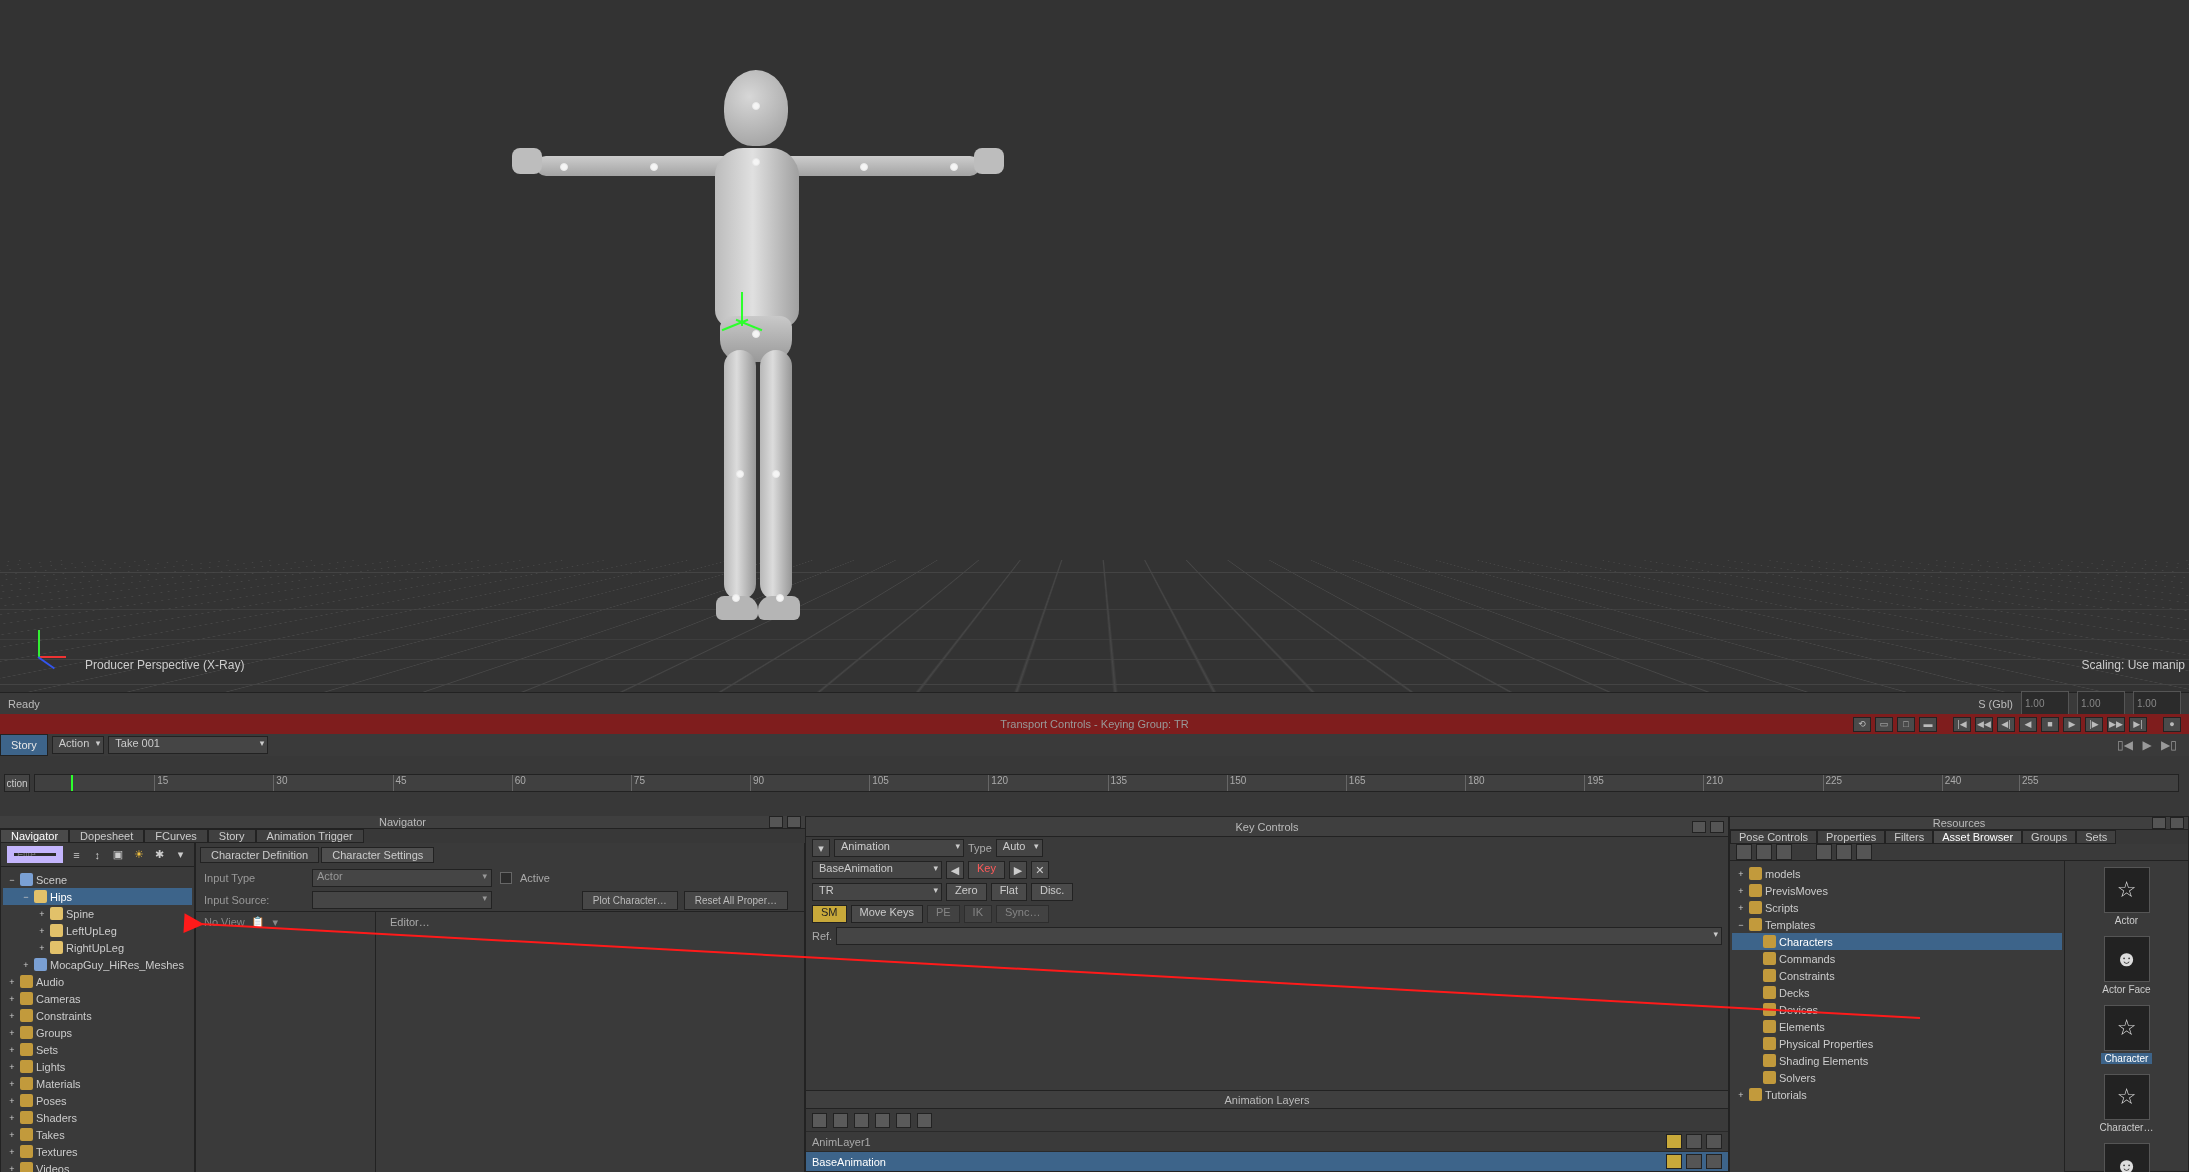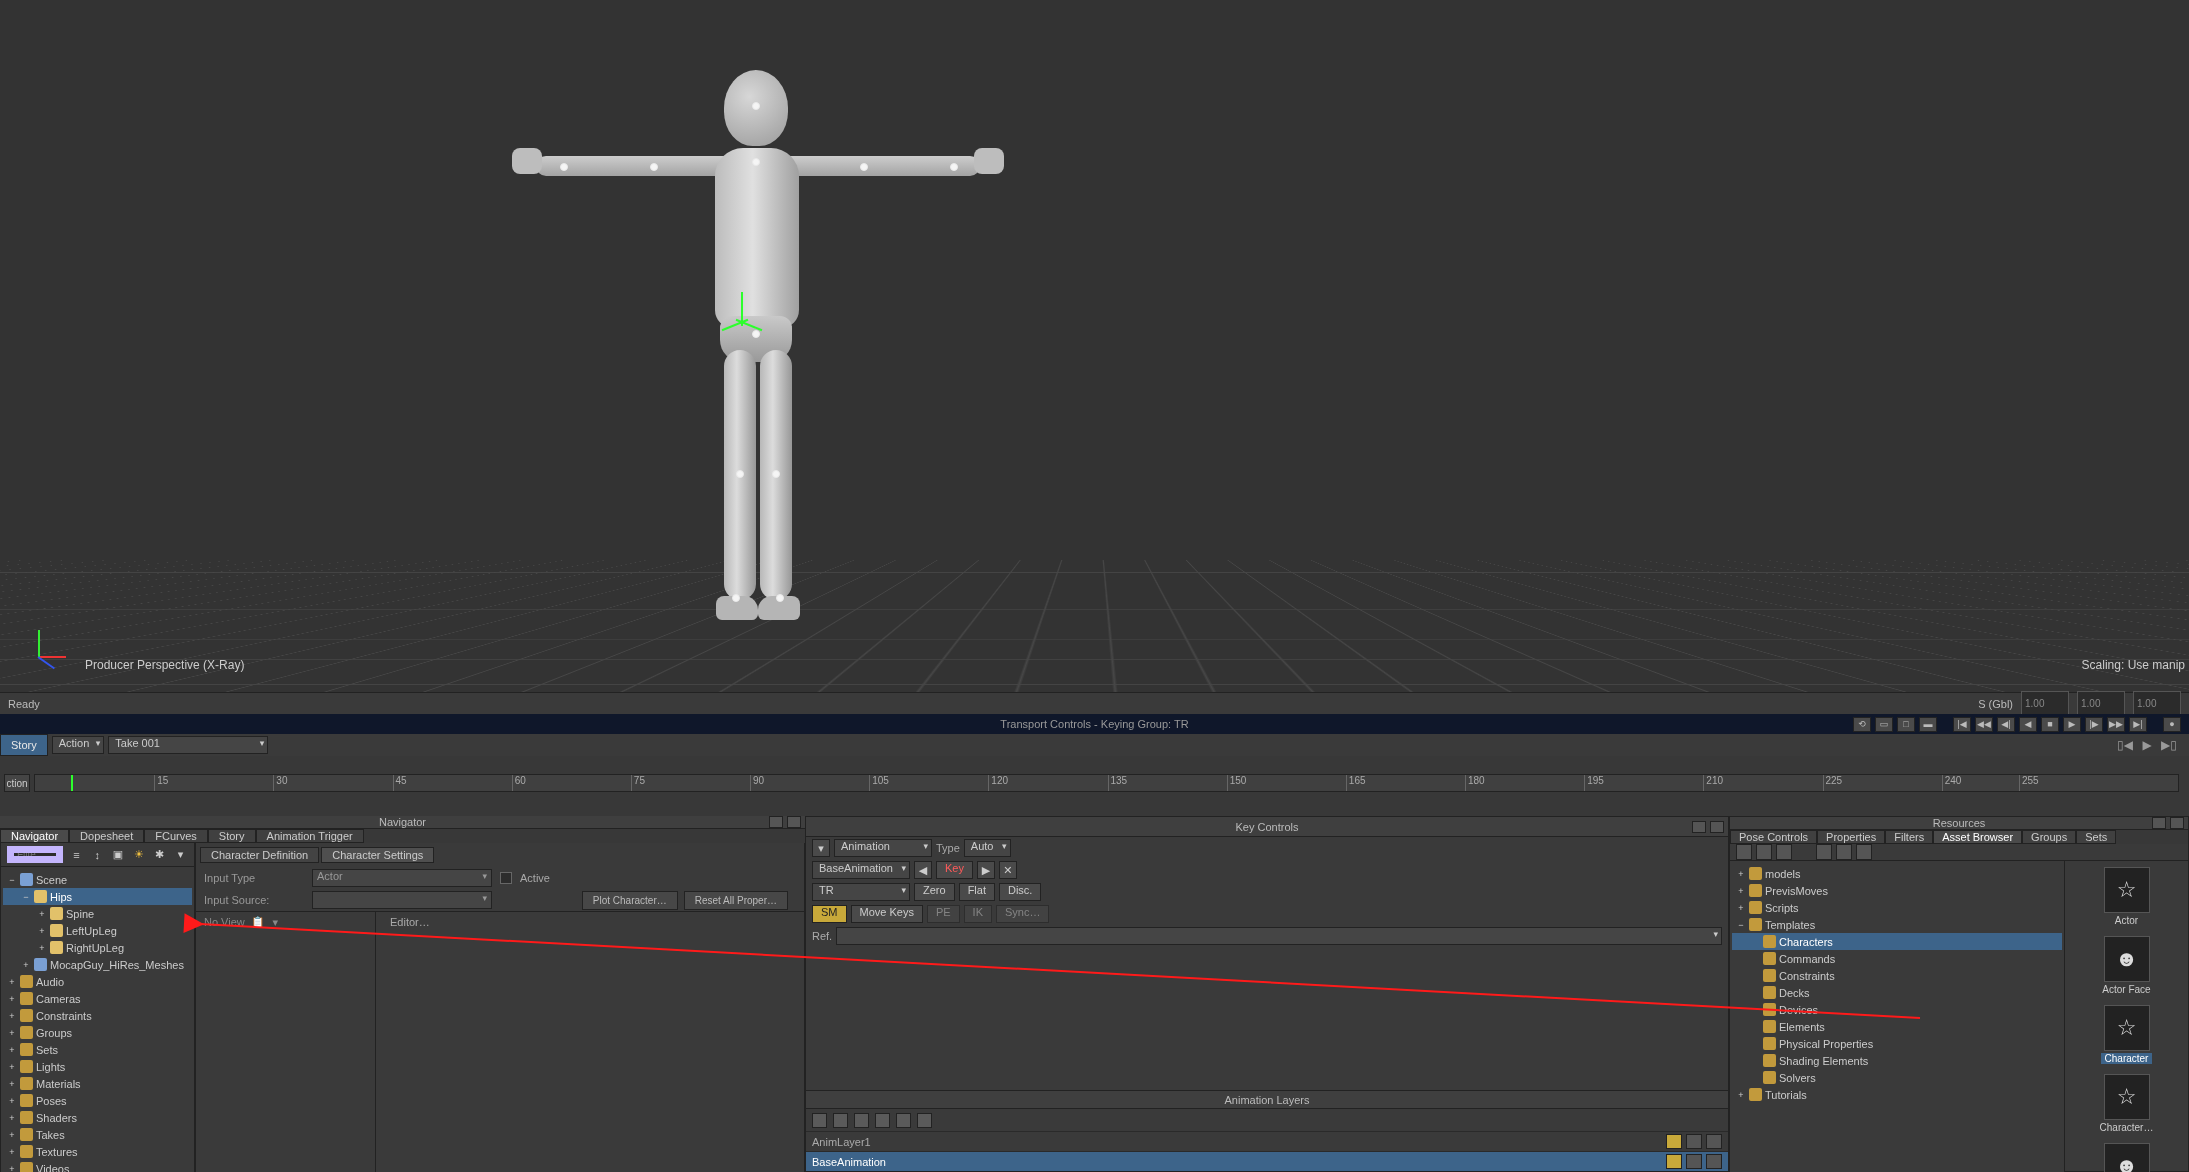--- a/index.html
+++ b/index.html
@@ -40,21 +40,21 @@
 .hip-gizmo .gy { position:absolute; width:2px; height:34px; background:#2cff2c; bottom:0; left:0;}
 .hip-gizmo .gx { position:absolute; width:28px; height:2px; background:#2cff2c; top:-2px; left:-20px; transform:rotate(-22deg);}
 .hip-gizmo .gz { position:absolute; width:28px; height:2px; background:#2cff2c; top:-2px; left:-6px; transform:rotate(22deg);}
 
 
 .status { position:absolute; top:692px; left:0; right:0; height:22px; background:#3a3a3a; border-top:1px solid #222; display:flex; align-items:center; padding:8px 8px; font-size:11px; color:#bbb;}
 .status .right { margin-left:auto; display:flex; gap:8px; align-items:center;}
 .status .mini-input { background:#2b2b2b; border:1px solid #555; width:48px; height:25px; color:#888; font-size:10px; padding:0 3px;}
 
 
-.transport { position:absolute; top:714px; left:0; right:0; height:20px; background:#0f172a; display:flex; align-items:center; justify-content:center; color:#999;}
+.transport { position:absolute; top:714px; left:0; right:0; height:20px; background:#7f1d1d; display:flex; align-items:center; justify-content:center; color:#999;}
 .transport .small { font-size:11px; }
 .transport-btns { position:absolute; top:714px; right:8px; height:20px; display:flex; gap:4px; align-items:center;}
 .tc-btn { width:18px; height:15px; background:#4a4a4a; border:1px solid #222; display:inline-flex; align-items:center; justify-content:center; color:#bbb; font-size:9px;}
 .tc-gap { width:8px; }
 
 
 .story-row { position:absolute; top:734px; left:0; right:0; height:22px; background:#3a3a3a; display:flex; align-items:center;}
 .story-row .tab { height:22px; padding:0 10px; display:flex; align-items:center; border:1px solid #222; background:#444; color:#ccc;}
 .story-row .tab.active { background:#3d648a; color:#e8e8e8;}
 .story-row .dd { background:#454545; border:1px solid #222; height:18px; padding:0 14px 0 6px; color:#ccc; position:relative;}
@@ -105,21 +105,21 @@
 .no-view .left { width:180px; border-right:1px solid #222; padding:4px 8px; color:#888;}
 .no-view .ic { width:14px; height:14px; margin-left:4px;}
 .no-view .editor { flex:1; padding:4px 8px;}
 .no-view .editor .hd { display:flex; align-items:center; gap:6px;}
 
 
 .center-col { flex:1; display:flex; flex-direction:column; border-left:1px solid #222;}
 .kc-row { display:flex; align-items:center; gap:4px; height:22px; padding:2px 6px;}
 .kc-row .dd { height:18px; background:#454545; border:1px solid #222; color:#ccc; padding:0 16px 0 6px; position:relative; font-size:11px;}
 .kc-row .dd::after{content:"▾"; position:absolute; right:3px; top:1px; font-size:9px;}
-.kc-row .wdd { width:98px;}
+.kc-row .wdd { width:130px;}
 .kc-row .btn { height:18px; padding:0 8px; background:#4a4a4a; border:1px solid #222; color:#ccc; font-size:11px;}
 .kc-row .btn.red{ color:#ff5a5a;}
 .kc-row .sq { width:18px; height:18px; background:#4a4a4a; border:1px solid #222; display:inline-flex; align-items:center; justify-content:center; color:#ccc; font-size:11px;}
 .anim-layers { margin-top:auto; border-top:1px solid #222;}
 .al-title { height:18px; background:#3f3f3f; text-align:center; color:#bbb; font-size:11px; border-bottom:1px solid #222; display:flex; align-items:center; justify-content:center; position:relative;}
 .al-title .icons { position:absolute; right:4px; display:flex; gap:4px;}
 .al-toolbar { height:22px; display:flex; align-items:center; gap:6px; padding:0 6px;}
 .al-toolbar .ic { width:15px; height:15px; background:#5a5a5a; border:1px solid #222;}
 .al-list {}
 .al-row { height:20px; display:flex; align-items:center; padding:0 6px; border-top:1px solid #2a2a2a; font-size:11px;}

